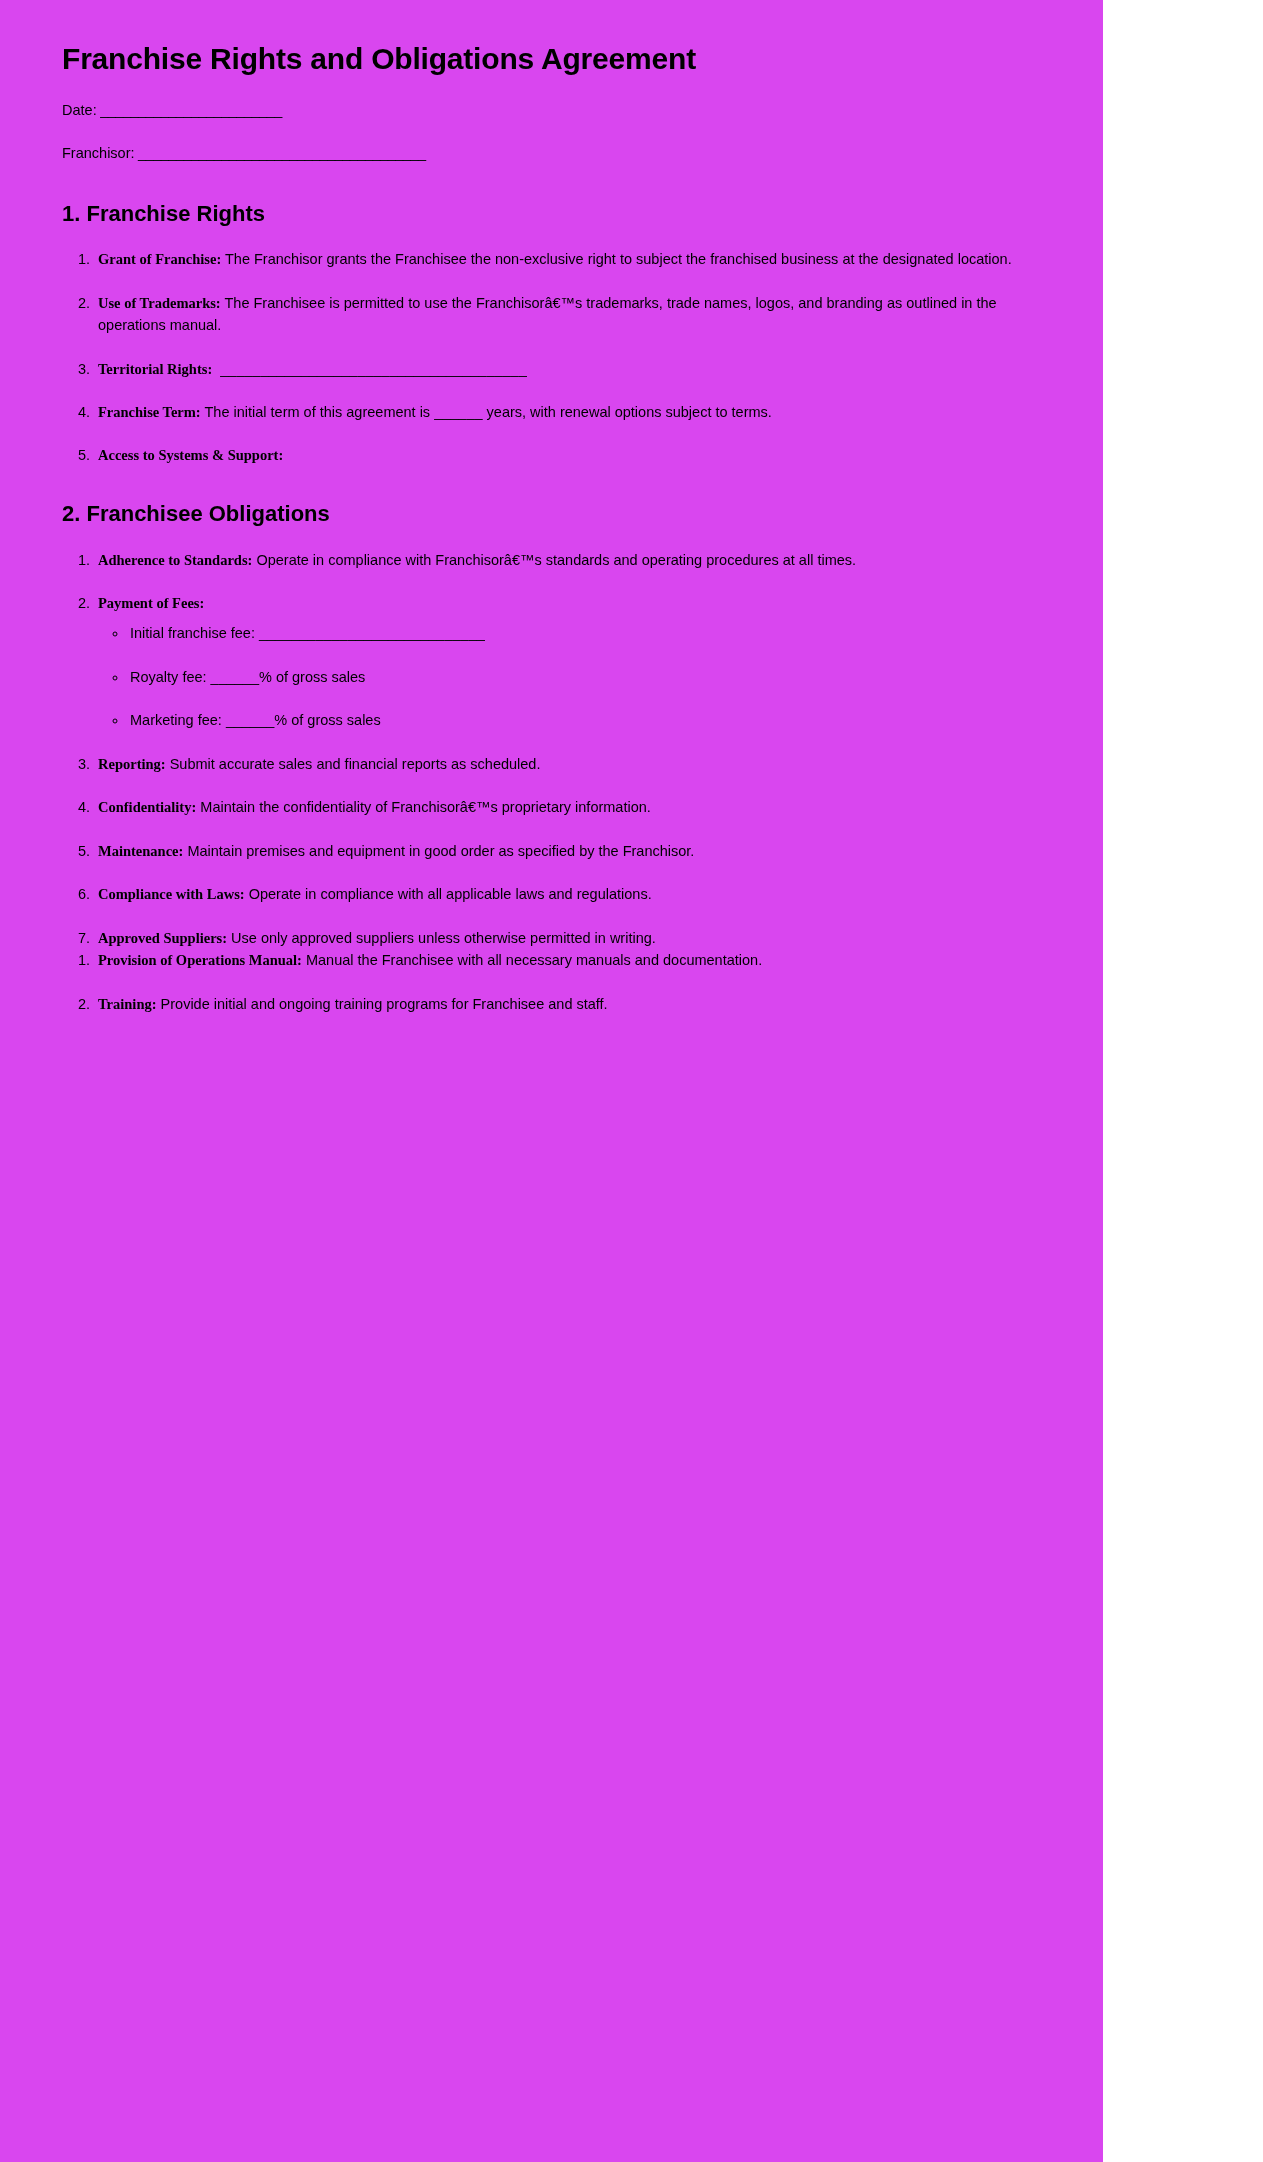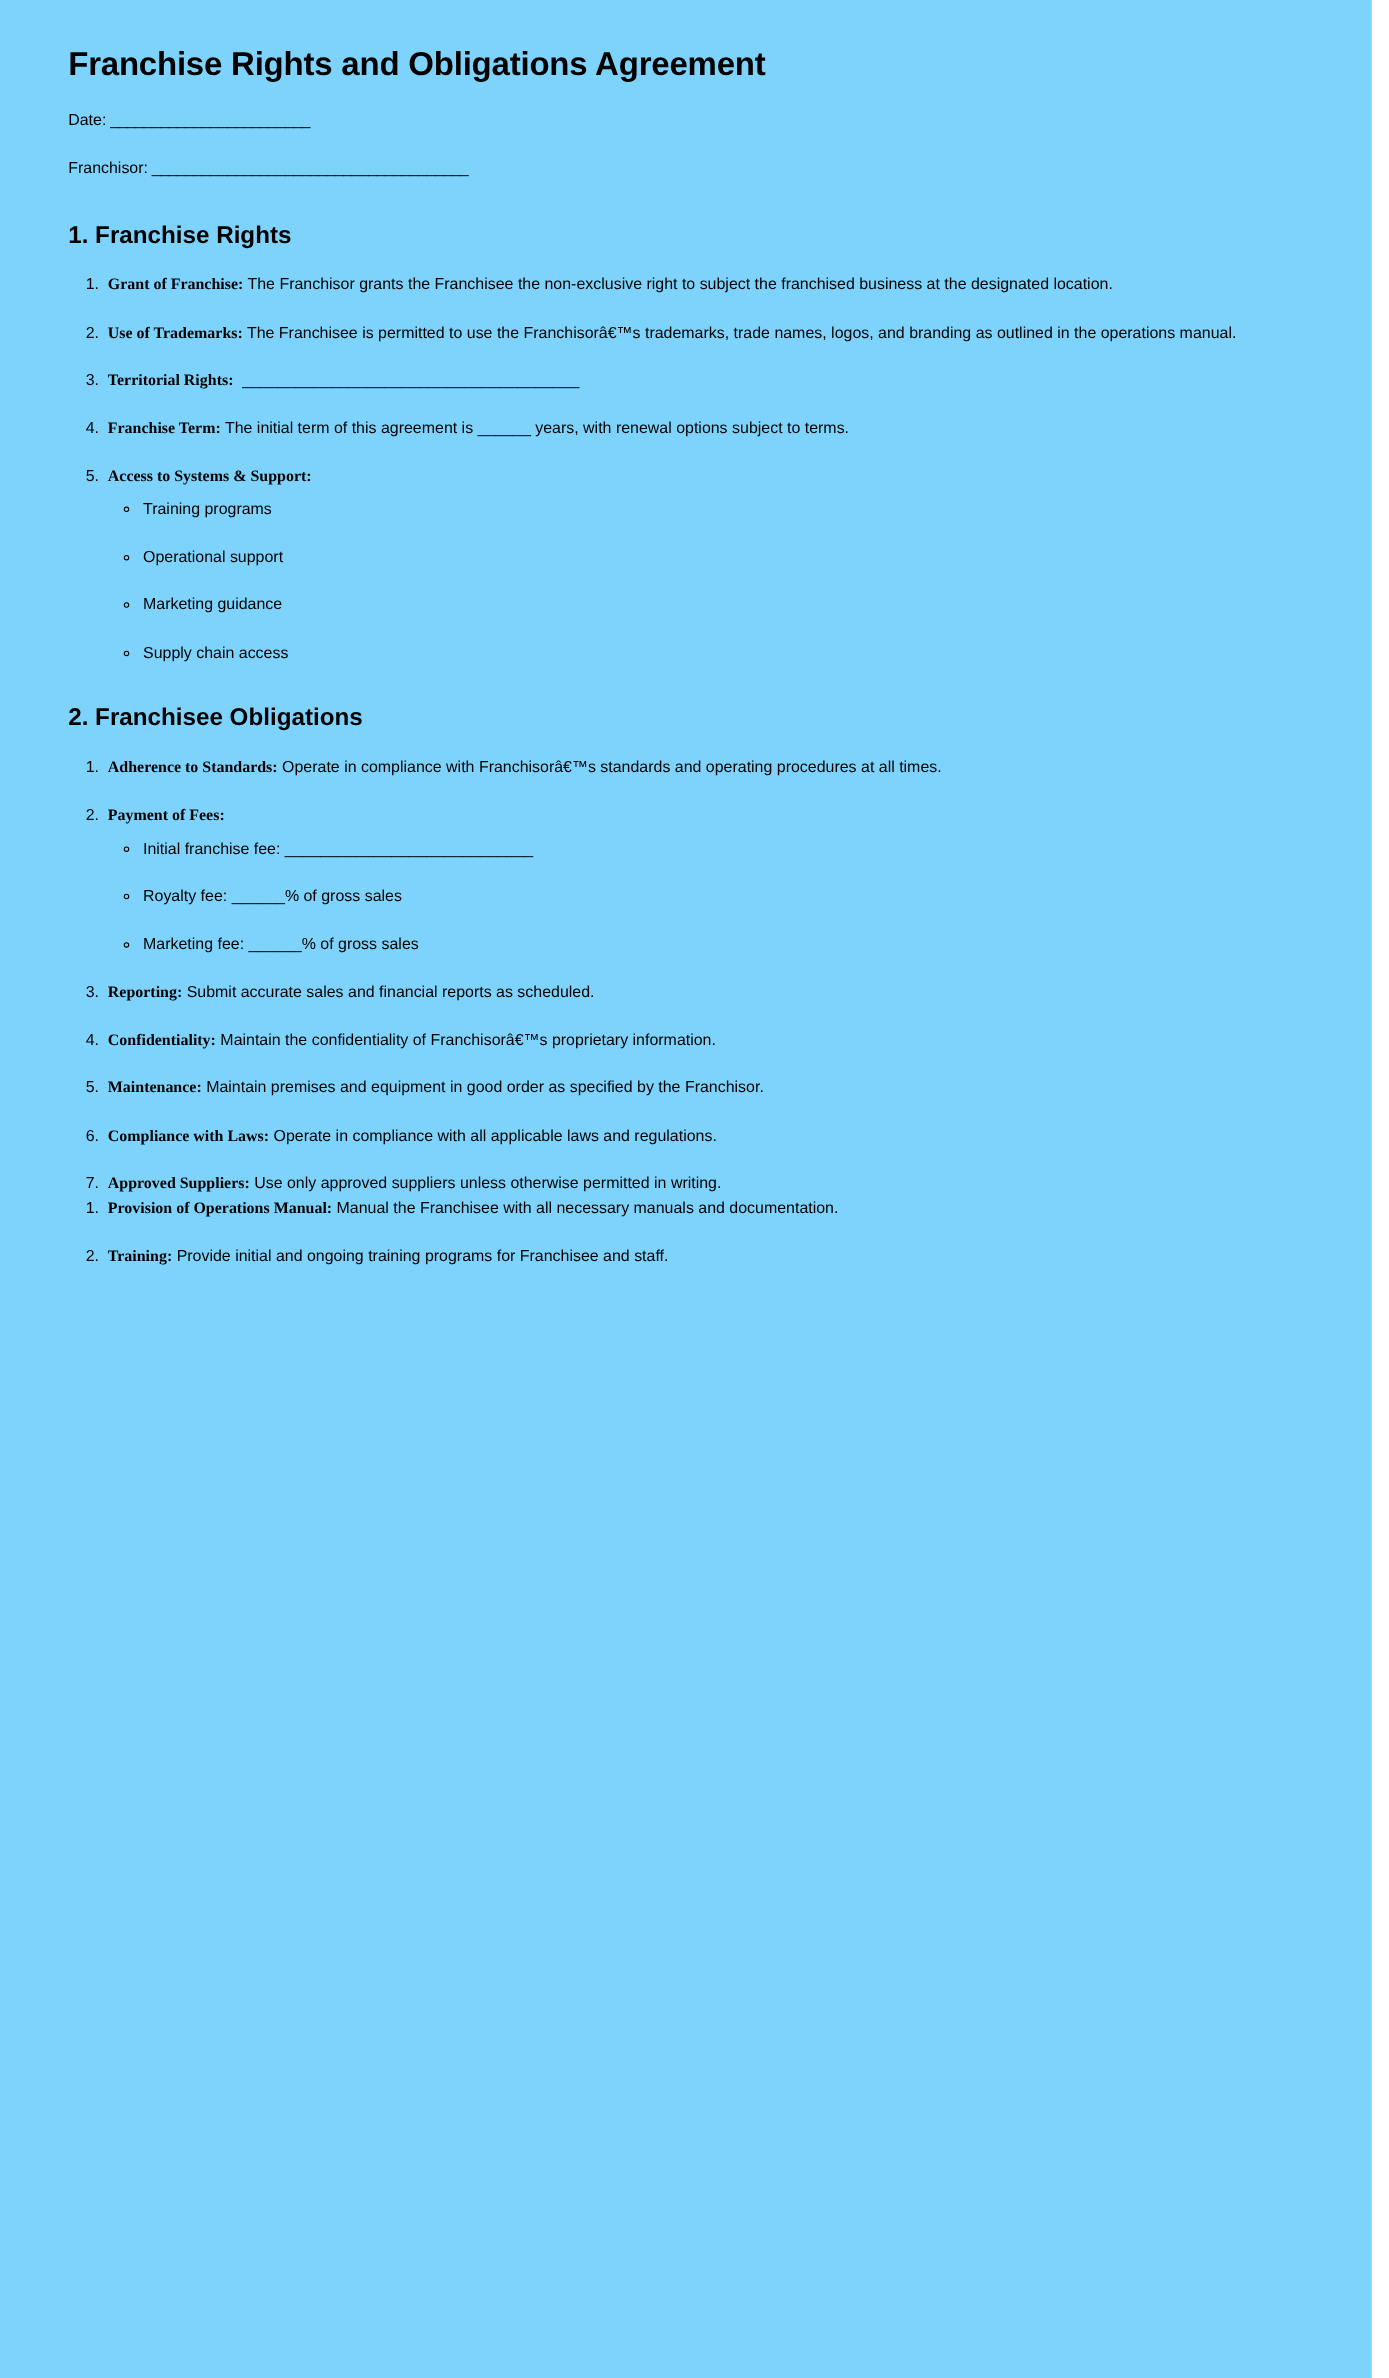--- a/index.html
+++ b/index.html
@@ -10,24 +10,24 @@
     background: #ffffff;
   }
   body {
     width: 1263px;
     min-height: 2162px;
     font-family: "Liberation Sans", "DejaVu Sans", sans-serif;
     color: #000000;
     -webkit-font-smoothing: antialiased;
   }
   .page {
-    width: 1247px;
+    width: 1103px;
     min-height: 2162px;
     padding: 34px 62px 40px 62px;
-    background: #7dd3fc;
+    background: #d946ef;
   }
   .doc-title {
     font-size: 30px;
     font-weight: bold;
     line-height: 1.25;
     margin: 6px 0 22px 0;
     letter-spacing: -0.2px;
   }
   .field-line {
     font-size: 14.5px;
@@ -102,26 +102,20 @@
       <span class="lbl">Use of Trademarks:</span><span class="txt"> The Franchisee is permitted to use the Franchisorâ€™s trademarks, trade names, logos, and branding as outlined in the operations manual.</span>
     </li>
     <li>
       <span class="lbl">Territorial Rights:</span><span class="blank">  ______________________________________</span>
     </li>
     <li>
       <span class="lbl">Franchise Term:</span><span class="txt"> The initial term of this agreement is ______ years, with renewal options subject to terms.</span>
     </li>
     <li>
       <span class="lbl">Access to Systems &amp; Support:</span>
-      <ul class="level2">
-        <li>Training programs</li>
-        <li>Operational support</li>
-        <li>Marketing guidance</li>
-        <li>Supply chain access</li>
-      </ul>
     </li>
   </ol>
 
   <h2 class="section-heading sec2">2. Franchisee Obligations</h2>
 
   <ol class="level1">
     <li>
       <span class="lbl">Adherence to Standards:</span><span class="txt"> Operate in compliance with Franchisorâ€™s standards and operating procedures at all times.</span>
     </li>
     <li>

